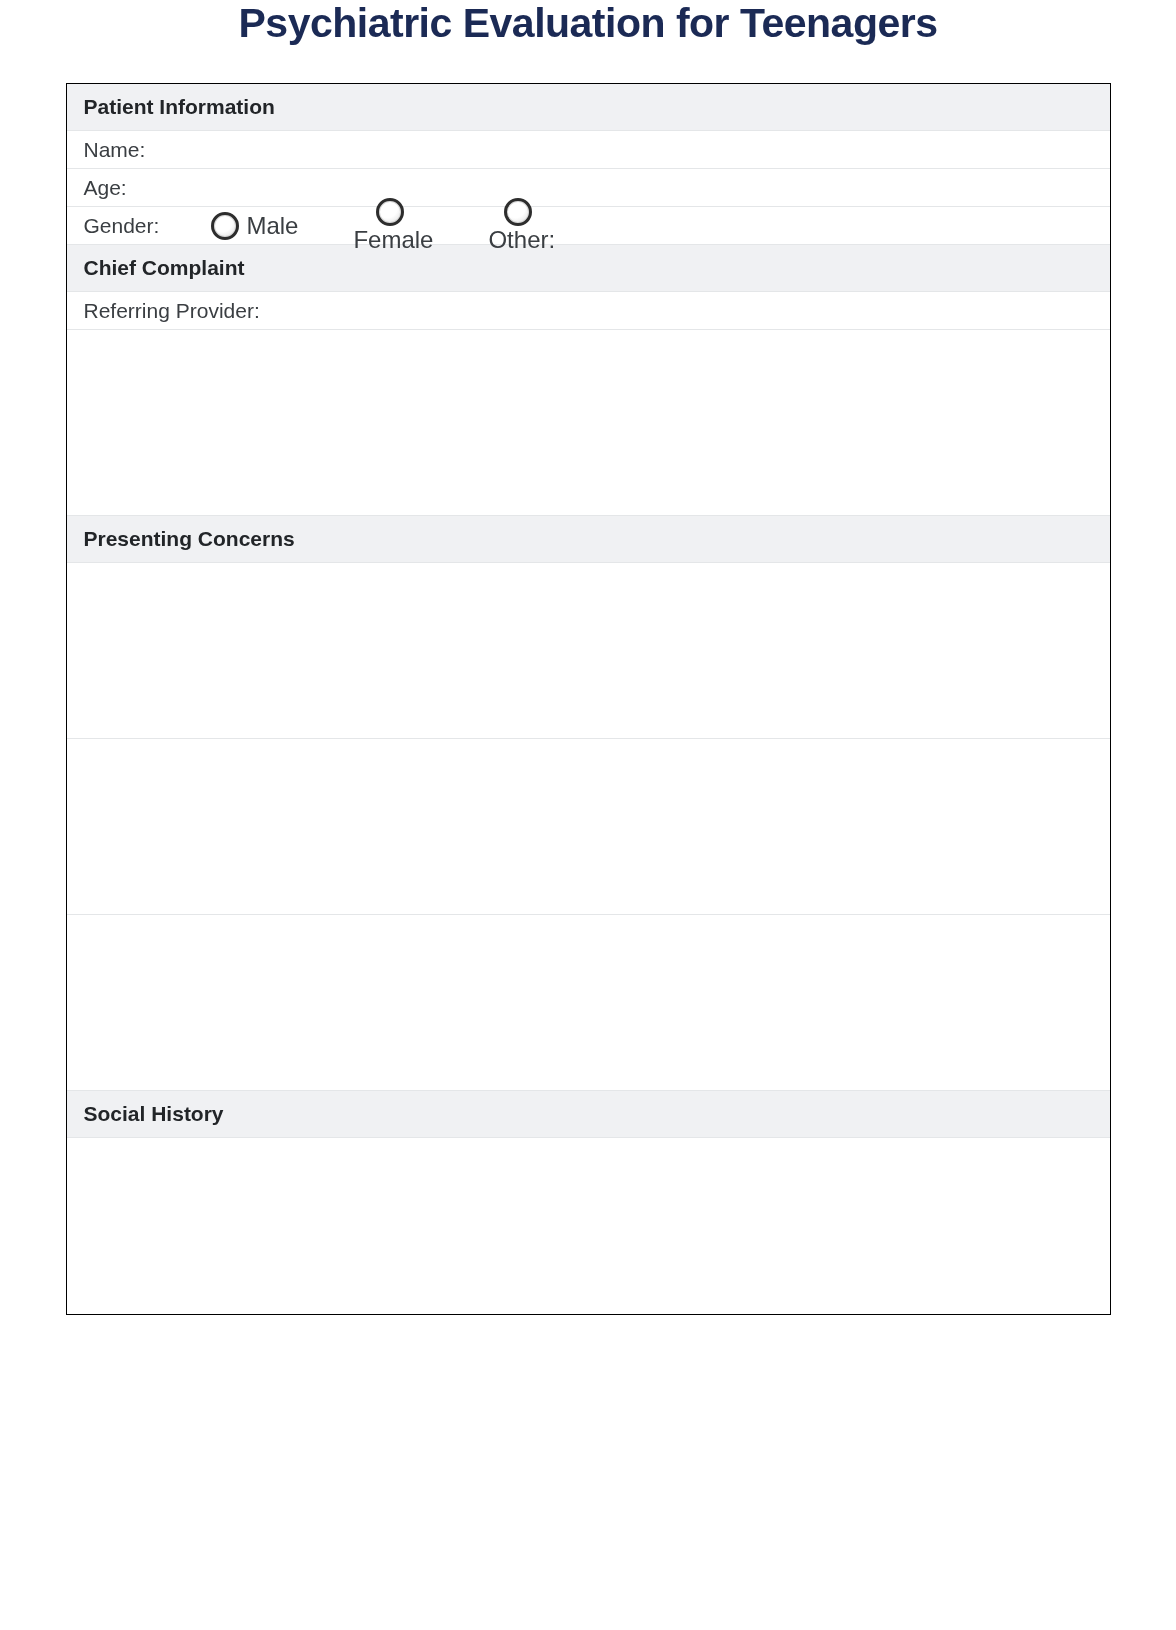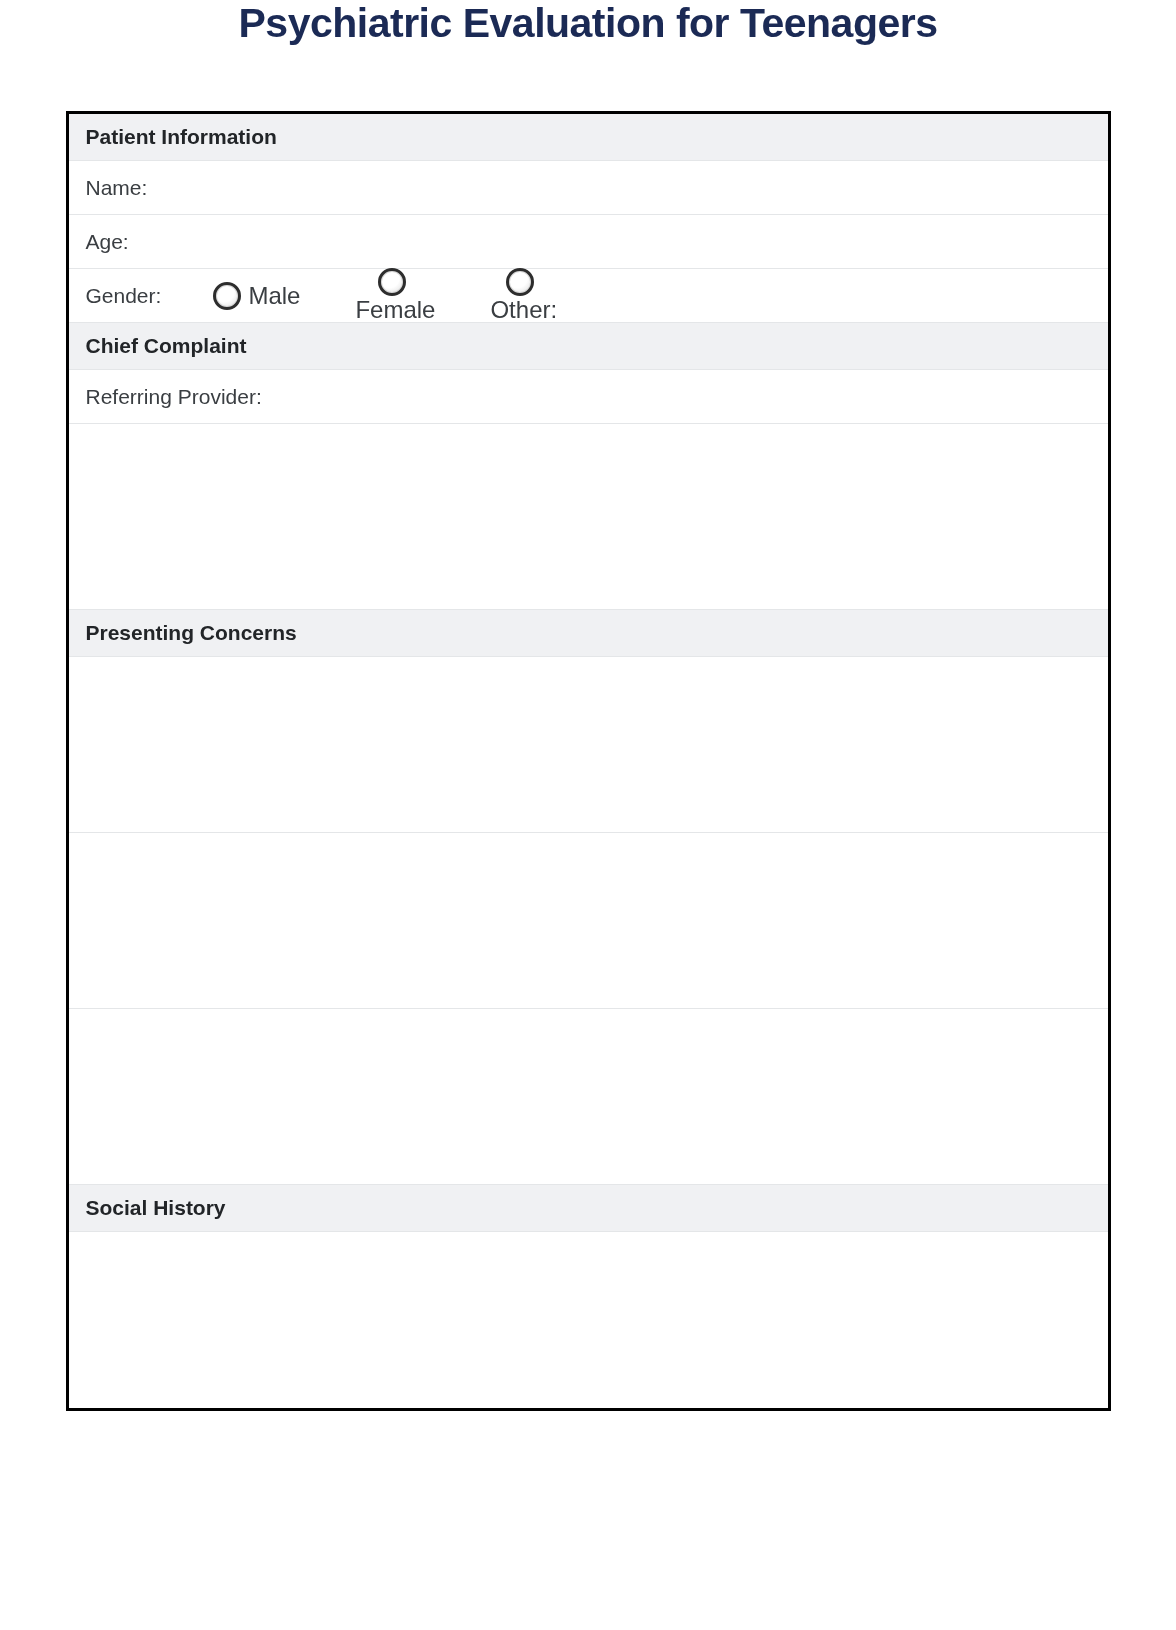--- a/index.html
+++ b/index.html
@@ -18,42 +18,42 @@
     margin: 0;
     text-align: center;
     font-size: 41px;
     line-height: 1.15;
     font-weight: 700;
     color: #1b2a55;
     letter-spacing: -0.5px;
   }
   .form-table {
     width: 1045px;
-    margin: 64px auto 0 auto;
-    border: 3px solid #000000;
+    margin: 36px auto 0 auto;
+    border: 1px solid #000000;
     background: #14b8a6;
   }
   .row {
     border-bottom: 1px solid #e4e6e8;
   }
   .row:last-child {
     border-bottom: none;
   }
   .section-header {
     height: 47px;
     background: #f0f1f3;
     display: flex;
     align-items: center;
     padding: 0 17px;
     font-size: 21px;
     font-weight: 700;
     color: #222528;
   }
   .field-row {
-    height: 54px;
+    height: 38px;
     display: flex;
     align-items: center;
     padding: 0 17px;
     font-size: 21px;
     color: #3a3e42;
     background: #ffffff;
   }
   .field-value {
     flex: 1;
     height: 100%;

